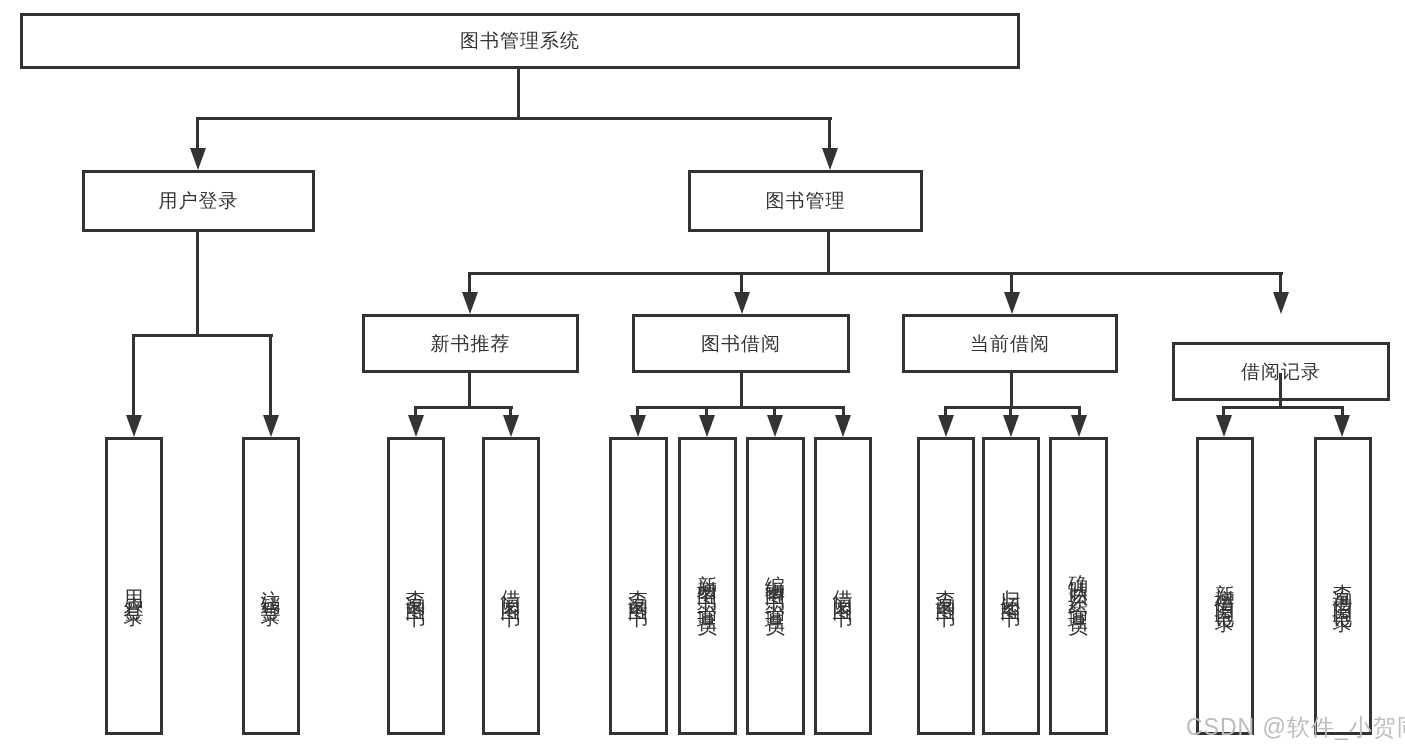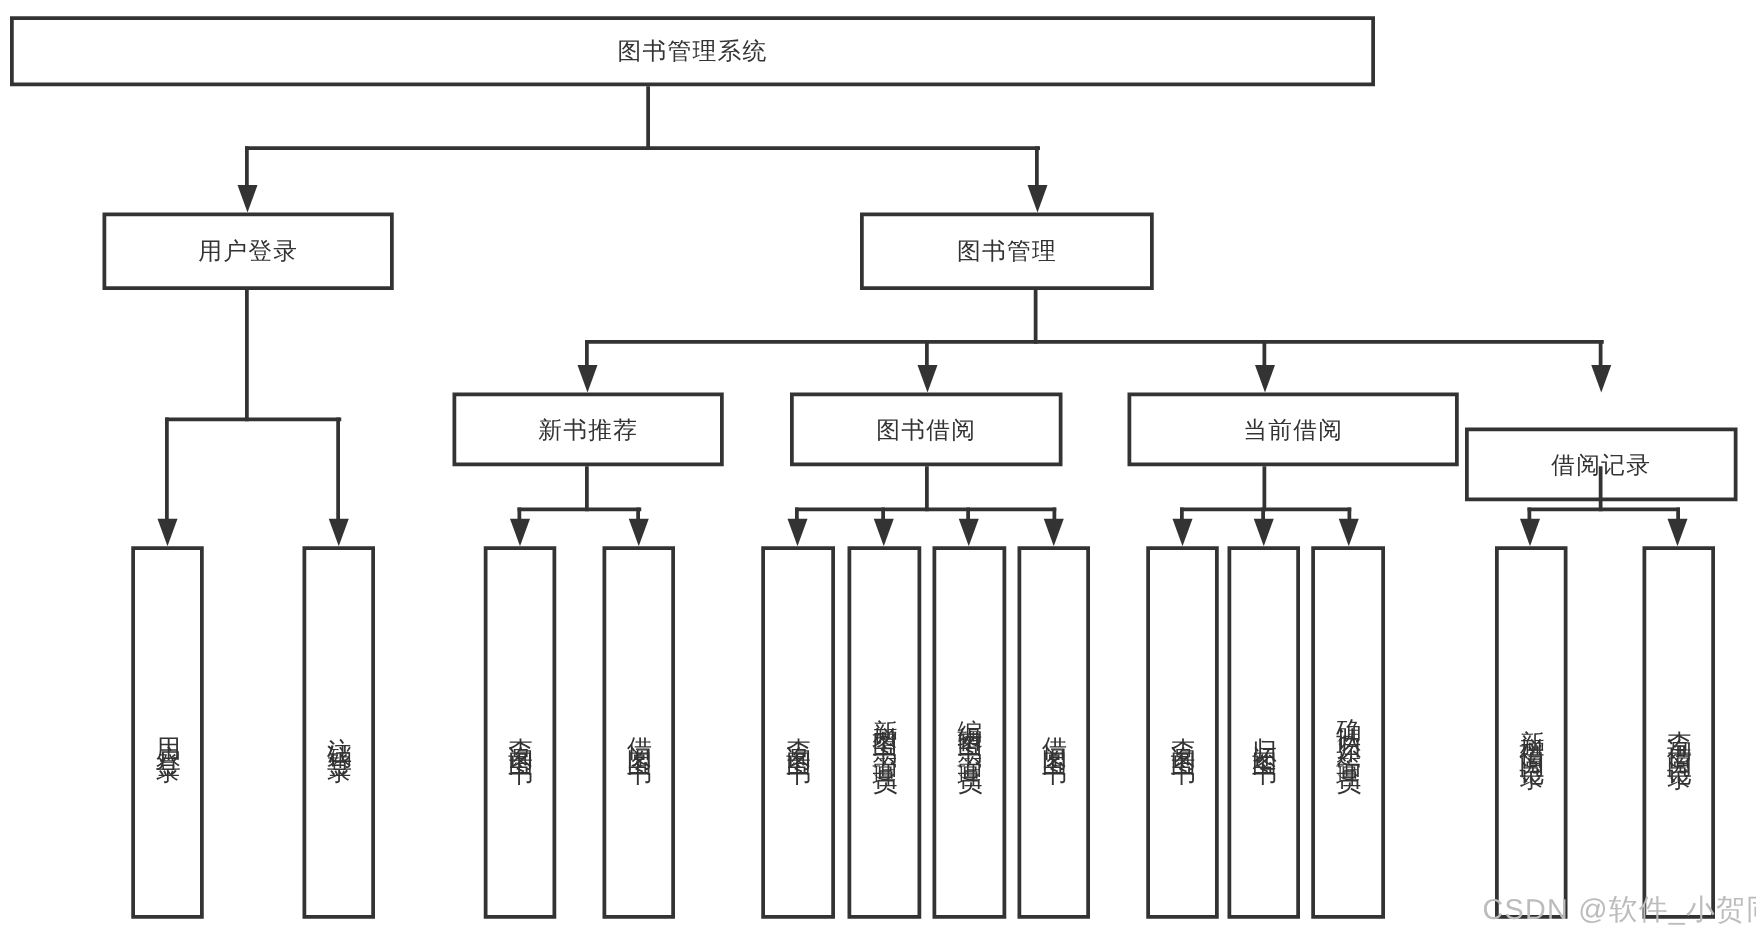--- a/index.html
+++ b/index.html
@@ -53,21 +53,21 @@
     letter-spacing: 1px;
     z-index: 10;
     white-space: nowrap;
   }
 </style>
 </head>
 <body>
 
 <div class="canvas">
 
-  <div class="box" style="left:8px; top:13px; width:1092px; height:56px;">
+  <div class="box" style="left:20px; top:13px; width:1000px; height:56px;">
     <span>图书管理系统</span>
   </div>
 
   <div class="vline" style="left:517px; top:69px;  height:51px;"></div>
   <div class="hline" style="left:196px; top:117px; width:636px;"></div>
   <div class="vline" style="left:196px; top:117px; height:36px;"></div>
   <div class="arrow" style="left:190px; top:148px;"></div>
   <div class="vline" style="left:828px; top:117px; height:36px;"></div>
   <div class="arrow" style="left:822px; top:148px;"></div>
 
@@ -95,21 +95,21 @@
   <div class="arrow" style="left:1004px; top:292px;"></div>
   <div class="vline" style="left:1279px; top:272px; height:22px;"></div>
   <div class="arrow" style="left:1273px; top:292px;"></div>
 
   <div class="box" style="left:362px; top:314px; width:217px; height:59px;">
     <span>新书推荐</span>
   </div>
   <div class="box" style="left:632px; top:314px; width:218px; height:59px;">
     <span>图书借阅</span>
   </div>
-  <div class="box" style="left:902px; top:314px; width:265px; height:59px;">
+  <div class="box" style="left:902px; top:314px; width:216px; height:59px;">
     <span>当前借阅</span>
   </div>
   <div class="box" style="left:1172px; top:314px; width:218px; height:59px;margin-top:28px;">
     <span>借阅记录</span>
   </div>
 
   <div class="vline" style="left:468px; top:373px; height:36px;"></div>
   <div class="hline" style="left:414px; top:406px; width:99px;"></div>
   <div class="vline" style="left:414px; top:406px; height:12px;"></div>
   <div class="arrow" style="left:408px; top:415px;"></div>

